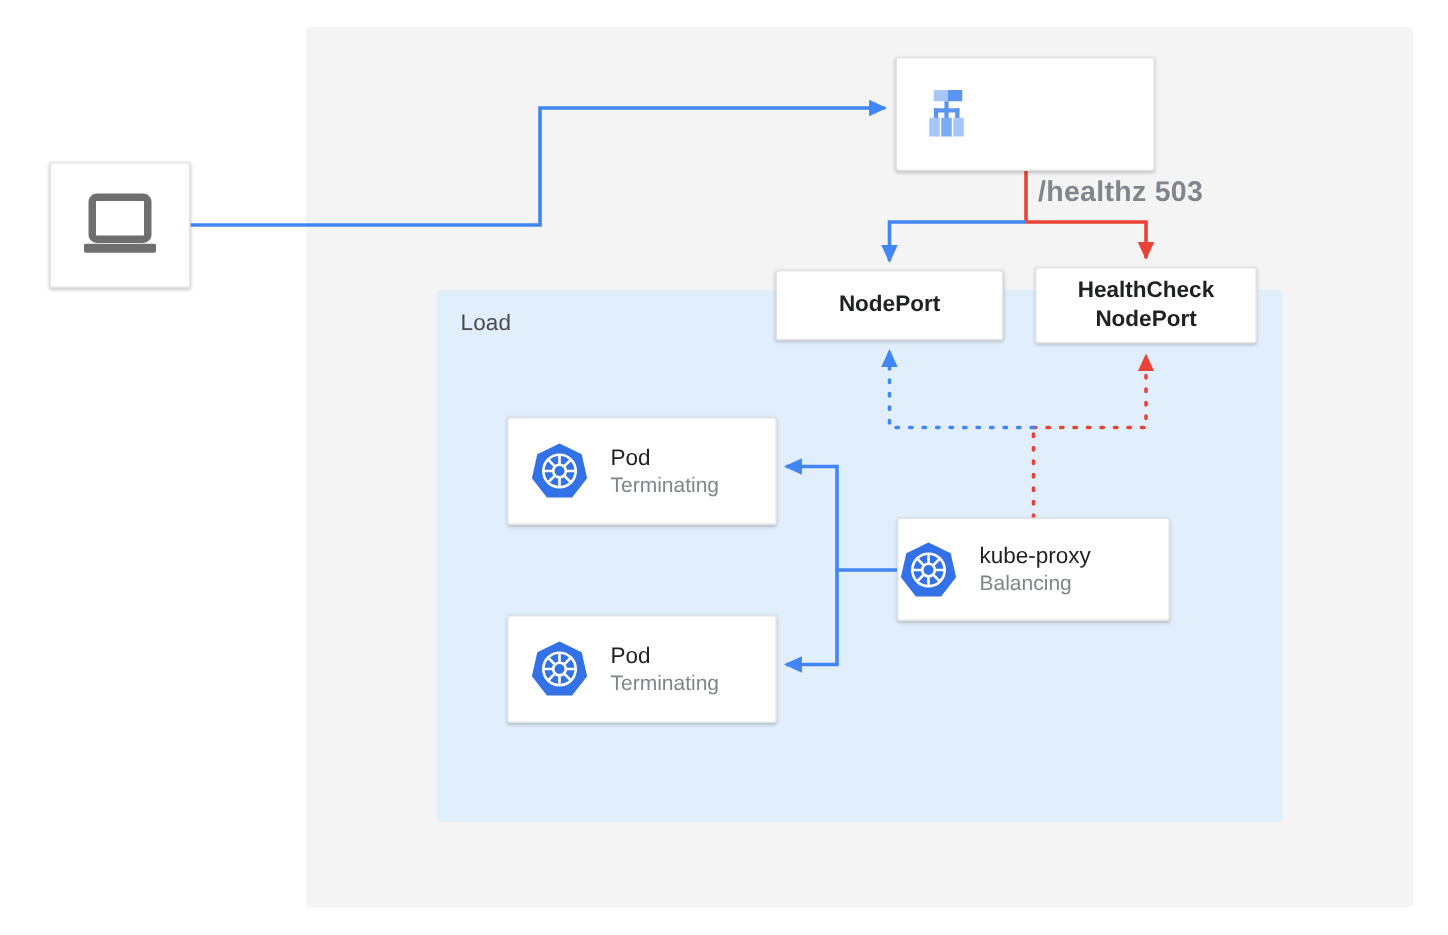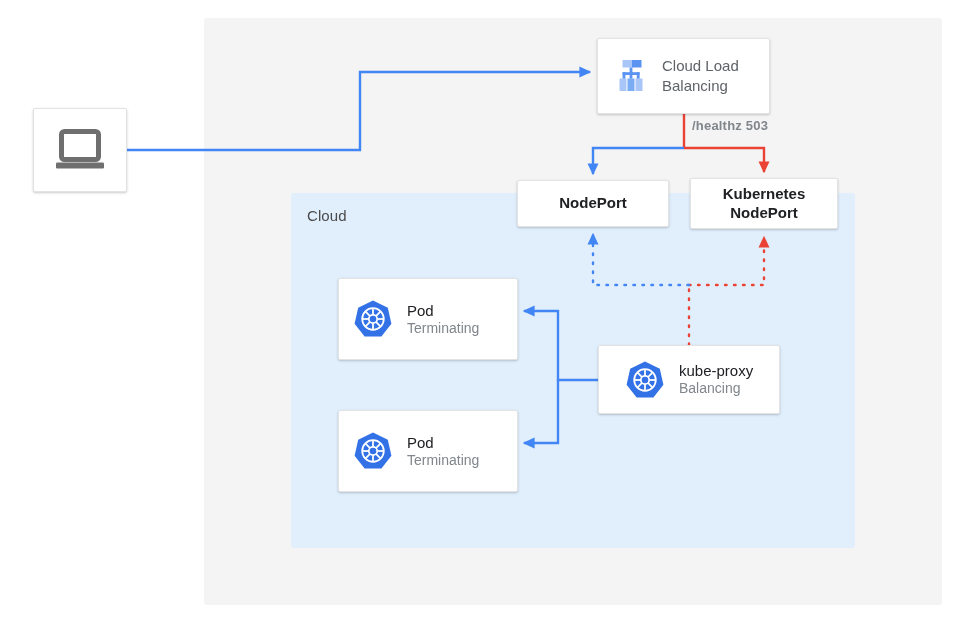--- a/index.html
+++ b/index.html
@@ -100,21 +100,21 @@
     font-size: 15px;
     font-weight: bold;
     color: #202124;
     text-align: center;
     line-height: 1.25;
   }
 
   
   .pod-card {
     width: 180px;
-    height: 82px;
+    height: 72px;
     left: 338px;
     padding-left: 14px;
   }
   .pod-card.pod-1 { top: 278px; }
   .pod-card.pod-2 { top: 410px; }
 
   .k8s-icon { flex: 0 0 auto; margin-right: 14px; }
 
   .entity-text { line-height: 1.2; }
   .entity-title {
@@ -128,52 +128,52 @@
     display: block;
     margin-top: 0;
   }
 
   
   .kubeproxy-card {
     left: 598px;
     top: 345px;
     width: 182px;
     height: 69px;
-    padding-left: 26px;
+    padding-left: 0;
   }
 
   
   .wires {
     position: absolute;
     left: 0;
     top: 0;
     width: 965px;
     height: 623px;
     pointer-events: none;
   }
 
   
   .healthz-label {
     position: absolute;
     left: 692px;
     top: 118px;
-    font-size: 13px;
+    font-size: 19px;
     font-weight: bold;
     color: #80868b;
     letter-spacing: 0.2px;
   }
 </style>
 </head>
 <body>
 
 <div id="canvas">
 
   <div class="outer-panel"></div>
   <div class="nodes-panel"></div>
-  <div class="nodes-label">Cloud</div>
+  <div class="nodes-label">Load</div>
 
   <svg class="wires" viewBox="0 0 965 623" xmlns="http://www.w3.org/2000/svg">
     <defs>
       <marker id="arrow-blue" viewBox="0 0 10 10" refX="8.5" refY="5" markerWidth="5.2" markerHeight="5.2" orient="auto-start-reverse">
         <path d="M 0 0.6 L 9.6 5 L 0 9.4 z" fill="#4285F4"></path>
       </marker>
       <marker id="arrow-red" viewBox="0 0 10 10" refX="8.5" refY="5" markerWidth="5.2" markerHeight="5.2" orient="auto-start-reverse">
         <path d="M 0 0.6 L 9.6 5 L 0 9.4 z" fill="#EA4335"></path>
       </marker>
     </defs>
@@ -225,35 +225,31 @@
       <rect x="22" y="5" width="9.5" height="7.5" fill="#5b93f3"></rect>
       <rect x="9.5" y="23.5" width="7" height="12.5" fill="#a9c6f8"></rect>
       <rect x="17.5" y="23.5" width="7" height="12.5" fill="#7aabf5"></rect>
       <rect x="25.5" y="23.5" width="7" height="12.5" fill="#a9c6f8"></rect>
       <rect x="19.6" y="12.5" width="2.8" height="5.5" fill="#5b93f3"></rect>
       <rect x="12.6" y="17.2" width="17" height="2.8" fill="#5b93f3"></rect>
       <rect x="12.6" y="17.2" width="2.8" height="6.4" fill="#5b93f3"></rect>
       <rect x="19.6" y="17.2" width="2.8" height="6.4" fill="#5b93f3"></rect>
       <rect x="26.8" y="17.2" width="2.8" height="6.4" fill="#5b93f3"></rect>
     </svg>
-    <div class="clb-text">
-      <span>Cloud Load</span><br>
-      <span>Balancing</span>
-    </div>
   </div>
 
   <div class="healthz-label">/healthz 503</div>
 
   <div class="card nodeport-card">
     <span class="port-label">NodePort</span>
   </div>
 
   <div class="card hc-nodeport-card">
     <span class="port-label">
-      <span>Kubernetes</span><br>
+      <span>HealthCheck</span><br>
       <span>NodePort</span>
     </span>
   </div>
 
   <div class="card pod-card pod-1">
     <svg class="k8s-icon" width="40" height="40" viewBox="0 0 100 100" xmlns="http://www.w3.org/2000/svg">
       <polygon points="50,4 87,22 96,62 71,94 29,94 4,62 13,22" fill="#3271E6"></polygon>
       <g fill="none" stroke="#ffffff" stroke-width="4.4">
         <circle cx="50" cy="50" r="10.5"></circle>
         <circle cx="50" cy="50" r="27"></circle>

